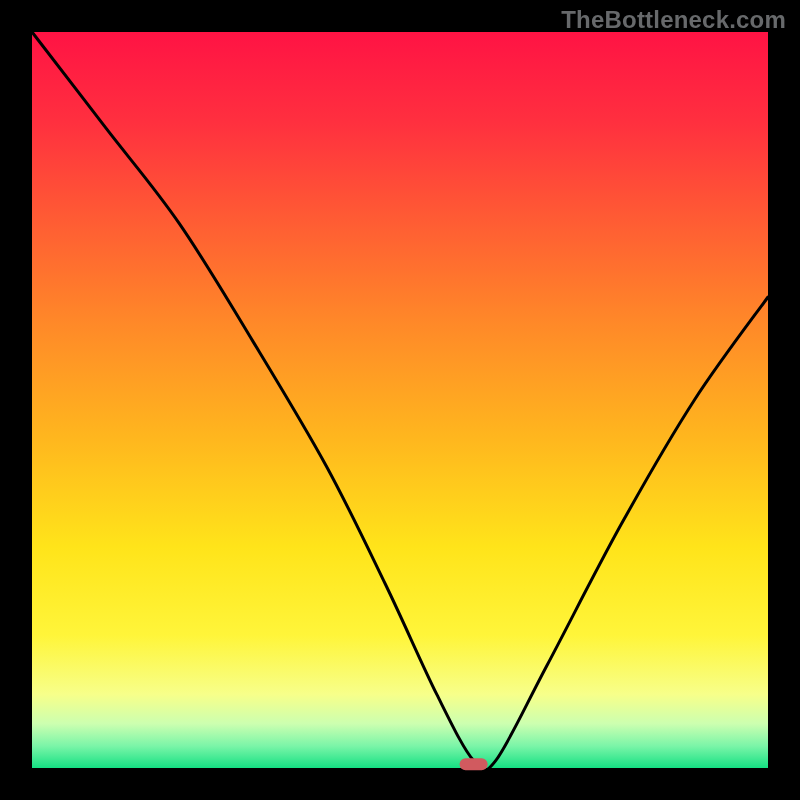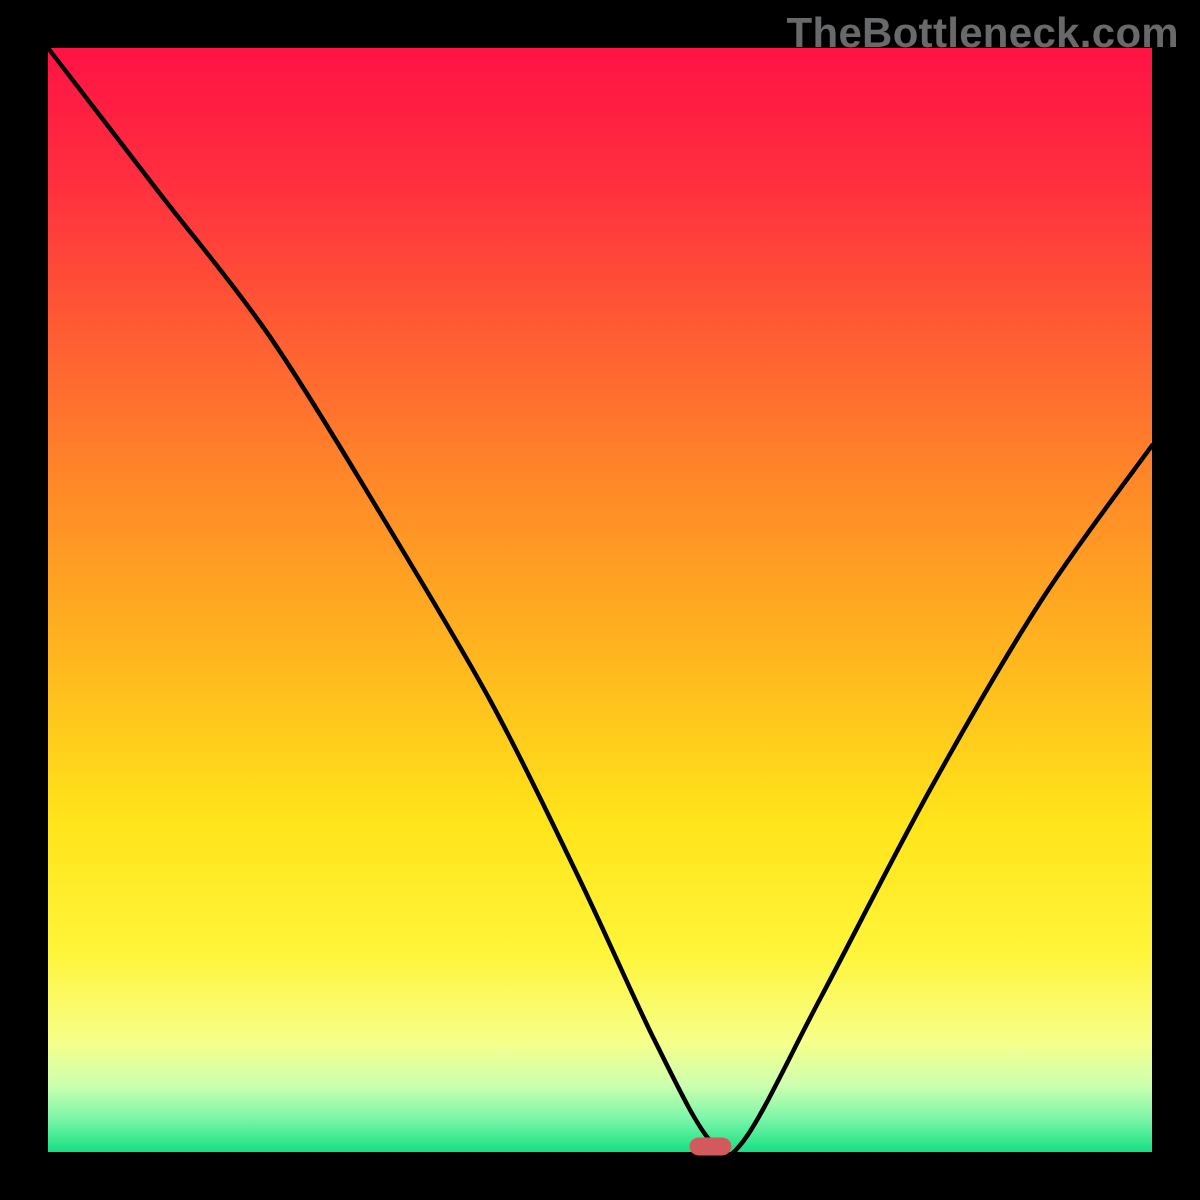--- a/index.html
+++ b/index.html
@@ -14,21 +14,21 @@
     position: relative;
     width: 800px;
     height: 800px;
     background: #000;
   }
   .watermark {
     position: absolute;
     top: 6px;
     right: 14px;
     font-family: Arial, Helvetica, sans-serif;
-    font-size: 28px;
+    font-size: 24px;
     font-weight: 600;
     color: #67696b;
     letter-spacing: 0.2px;
     z-index: 20;
   }
   svg.chart {
     position: absolute;
     left: 0;
     top: 0;
   }

